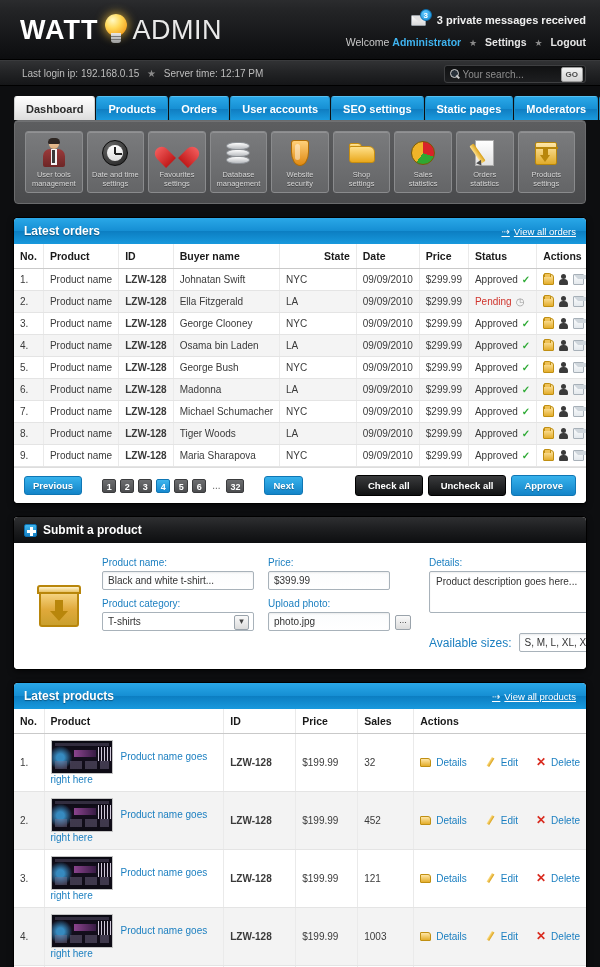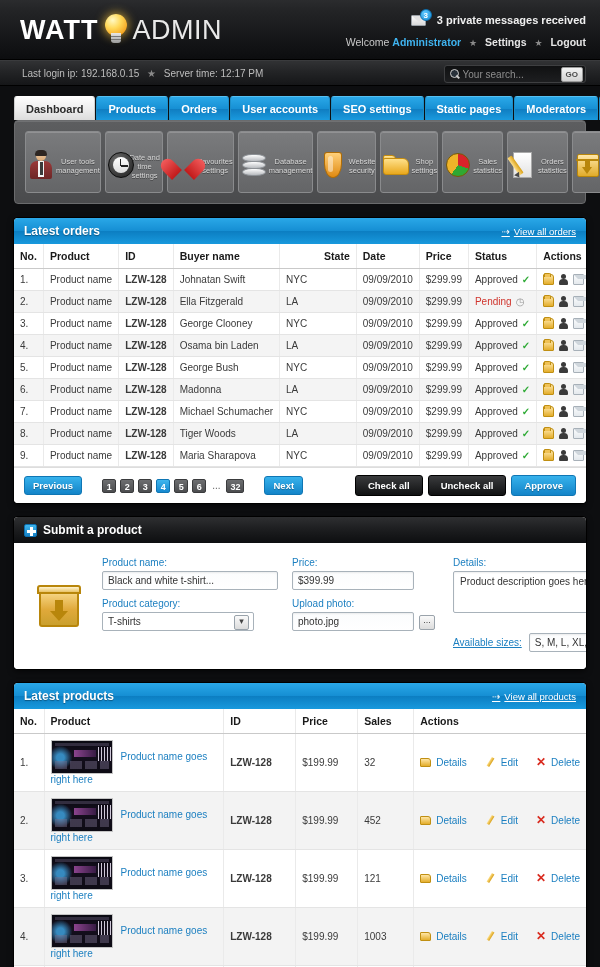--- a/index.html
+++ b/index.html
@@ -124,21 +124,21 @@
   .quickwrap {
     margin: 0 14px; background: linear-gradient(180deg,#5d5e60,#4a4b4d);
     border-radius: 4px; padding: 10px; border: 1px solid #6a6b6d;
     box-shadow: inset 0 1px 0 rgba(255,255,255,.12);
   }
   .quickgrid { display: flex; gap: 4px; }
   .qitem {
     flex: 1; height: 62px; border-radius: 3px;
     background: linear-gradient(180deg,#7a7b7d,#646567);
     border: 1px solid #8a8b8d;
-    display: flex; flex-direction: row; align-items: center; justify-content: flex-start;
+    display: flex; flex-direction: column; align-items: center; justify-content: flex-start;
     padding-top: 6px; cursor: pointer;
     box-shadow: inset 0 1px 0 rgba(255,255,255,.18);
   }
   .qicon { width: 30px; height: 30px; position: relative; }
   .qlabel {
     font-size: 7.5px; color: #d6d6d6; text-align: center; line-height: 9px; margin-top: 2px;
     text-shadow: 0 1px 0 rgba(0,0,0,.4);
   }
 
   
@@ -309,21 +309,21 @@
     background: linear-gradient(180deg,#fafafa,#dcdcdc); border: 1px solid #9aa3ab; border-radius:2px;
     width: 14px; height: 13px; line-height: 8px; text-align: center; pointer-events: none;
   }
   .ftextarea {
     border: 1px solid #a8b2ba; border-radius: 2px; padding: 4px 6px; font-size: 10px;
     color: #333; font-family: "Liberation Sans", sans-serif; outline: none; resize: none;
     width: 100%; height: 42px;
     box-shadow: inset 0 1px 2px rgba(0,0,0,.07);
   }
   .sizesrow { display: flex; align-items: center; gap: 7px; margin-top: 9px; }
-  .sizeslabel { font-size: 10px; color: #1b7fc0; white-space: nowrap; text-decoration: underline; }
+  .sizeslabel { font-size: 12px; color: #1b7fc0; white-space: nowrap; }
   .btn-submit {
     background: linear-gradient(180deg,#37b2ec,#1384c8); color: #fff; font-size: 10px; font-weight: bold;
     padding: 4px 16px; border-radius: 3px; border: 1px solid #0f76b4; cursor: pointer;
     text-shadow: 0 1px 1px rgba(0,0,0,.3); margin-left: auto;
   }
 
   
   .prod-tbl th {
     font-size: 10.5px; font-weight: bold; color: #1a1a1a; text-align: left;
     padding: 6px; background: #fff; border-bottom: 1px solid #c9c9c9; border-right: 1px solid #eaeaea;
@@ -722,21 +722,21 @@
         <span class="bigbox">
           <span class="body"></span>
             <span class="lid"></span>
             <span class="ar"></span>
             <span class="arh"></span>
         </span>
       </div>
       <div class="fcol" style="flex:0 0 152px;">
         <div>
           <label class="flabel">Product name:</label>
-          <input class="finput" style="width: 176px;" value="Black and white t-shirt...">
+          <input class="finput" style="width: 152px;" value="Black and white t-shirt...">
         </div>
         <div>
           <label class="flabel">Product category:</label>
           <div class="selwrap" style="width:152px;">
             <select class="fselect" id="catsel"><option>T-shirts</option></select>
           </div>
         </div>
       </div>
       <div class="fcol" style="flex:0 0 122px;">
         <div>

